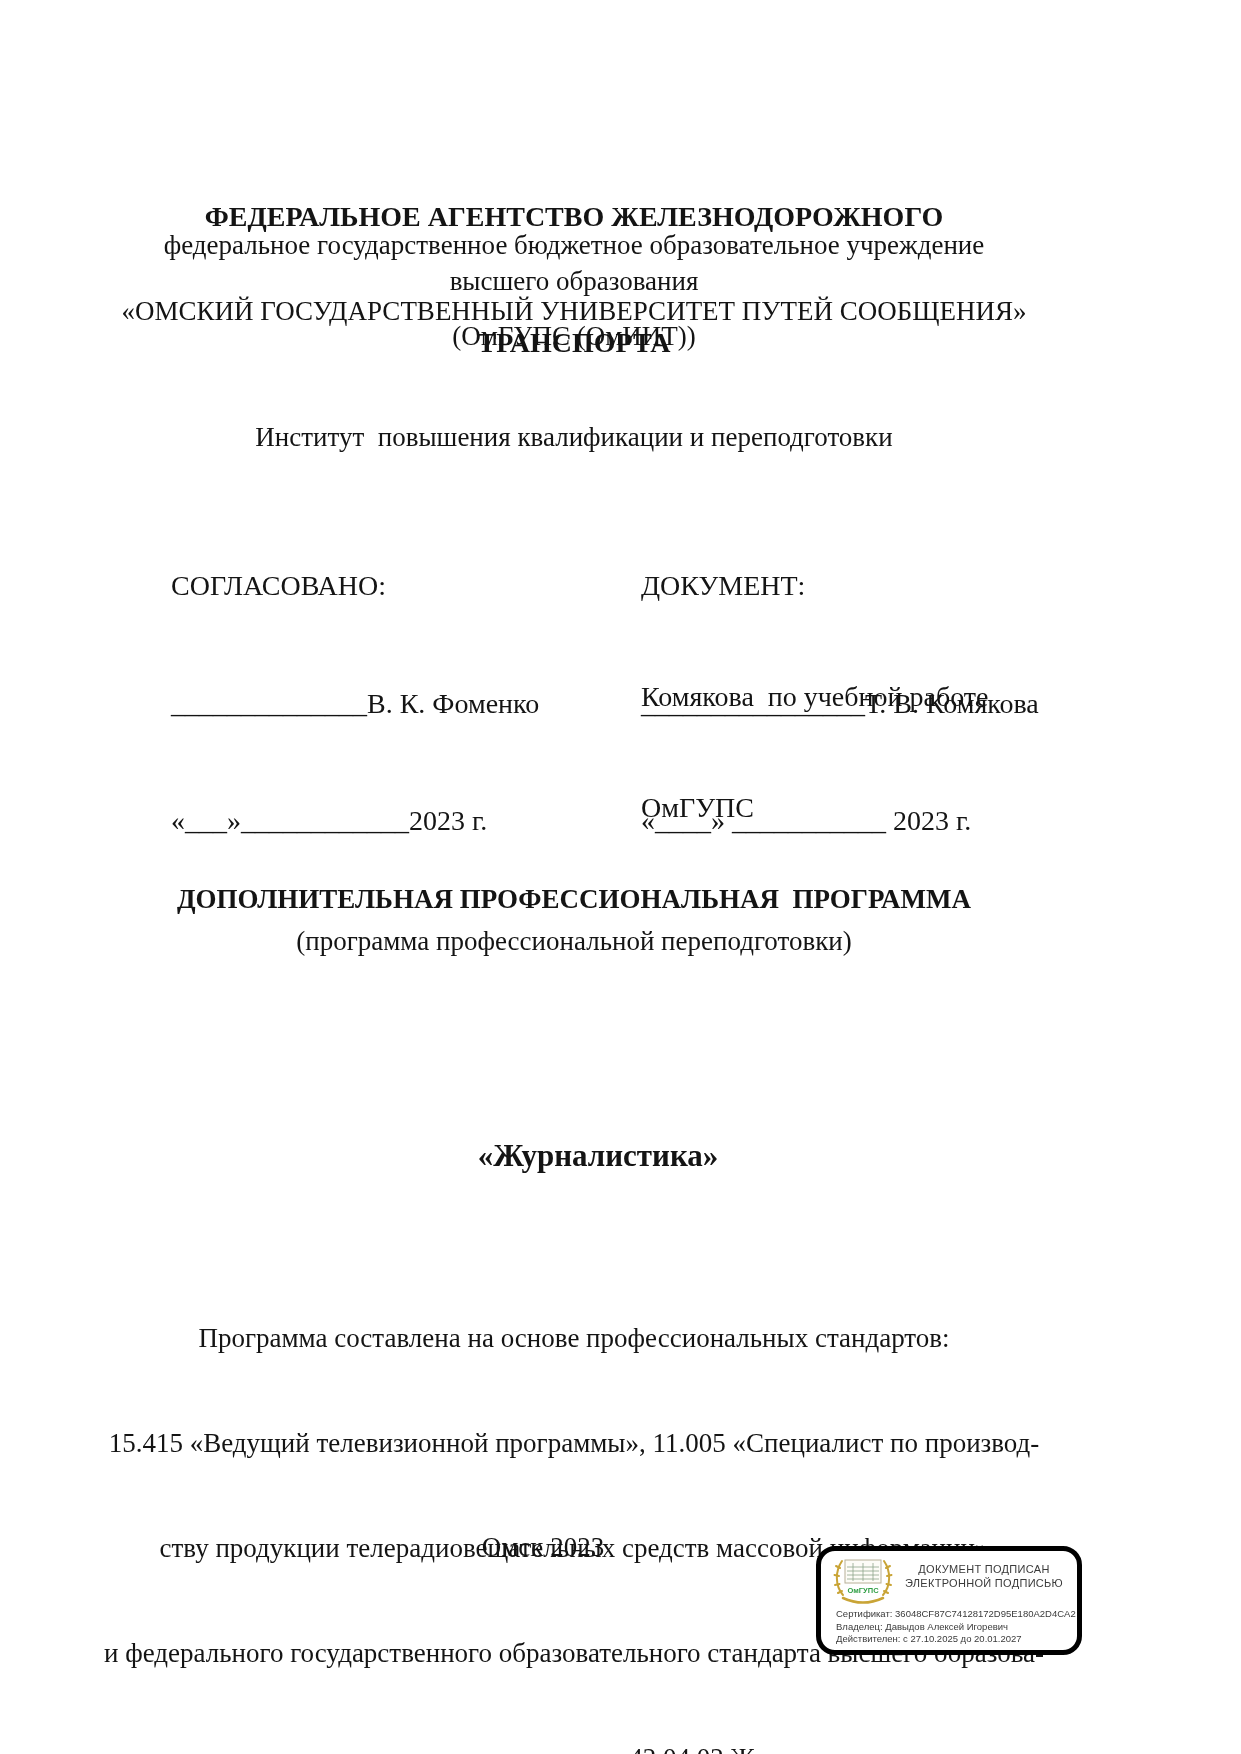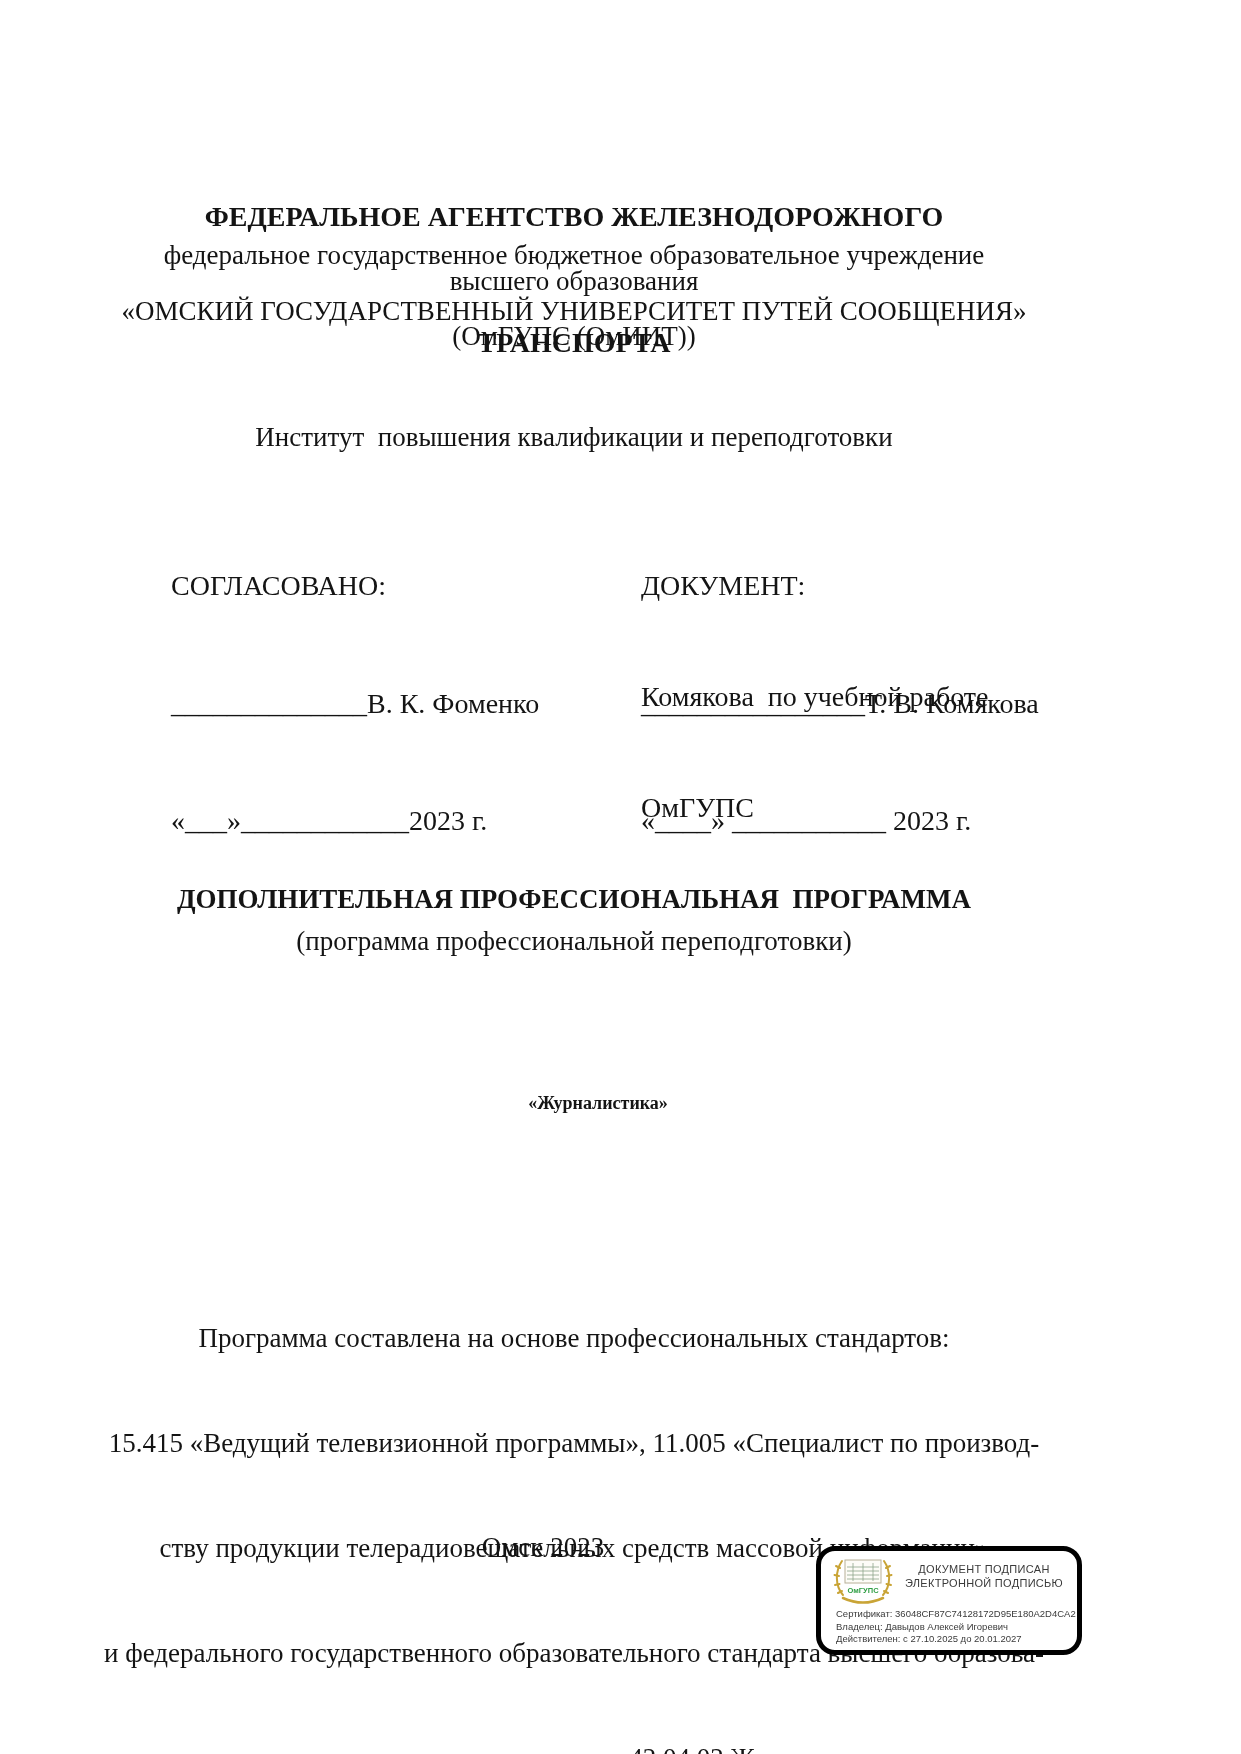--- a/index.html
+++ b/index.html
@@ -12,35 +12,35 @@
     font-family: "Liberation Serif", serif;
     color: #141414;
     overflow: hidden;
     margin-left: 6px;
   }
   .abs { position: absolute; white-space: pre-wrap; }
   .centered { left: 0; width: 1136px; text-align: center; }
   .body-text { font-size: 27px; line-height: 38px; }
 
   .agency-title { top: 112px; font-size: 28px; line-height: 42px; font-weight: bold; }
-  .org-line1    { top: 236px; }
+  .org-line1    { top: 226px; }
   .org-line2    { top: 262px; }
   .univ-name    { top: 296px; font-size: 27px; }
   .univ-abbr    { top: 317px; }
   .institute    { top: 418px; }
 
   .col { font-size: 28px; line-height: 37px; }
   .col-left  { left: 165px; width: 440px; }
   .col-right { left: 635px; width: 470px; }
   .names-block { top: 493px; }
   .sig-block   { top: 606px; line-height: 39px; }
 
   .program-title    { top: 884px; font-size: 27px; font-weight: bold; }
   .program-subtitle { top: 922px; text-align: center; }
-  .program-name     { top: 1093px; font-size: 18px; font-weight: bold; padding-left: 48px; }
+  .program-name     { top: 1138px; font-size: 31px; font-weight: bold; padding-left: 48px; }
 
   .basis { top: 1251px; font-size: 27px; line-height: 35px; }
 
   .city-year { top: 1532px; left: 0; width: 1074px; text-align: center; font-size: 27px; }
 
   .stamp {
     position: absolute;
     left: 810px; top: 1546px;
     width: 266px; height: 109px;
     background: #ffffff;

